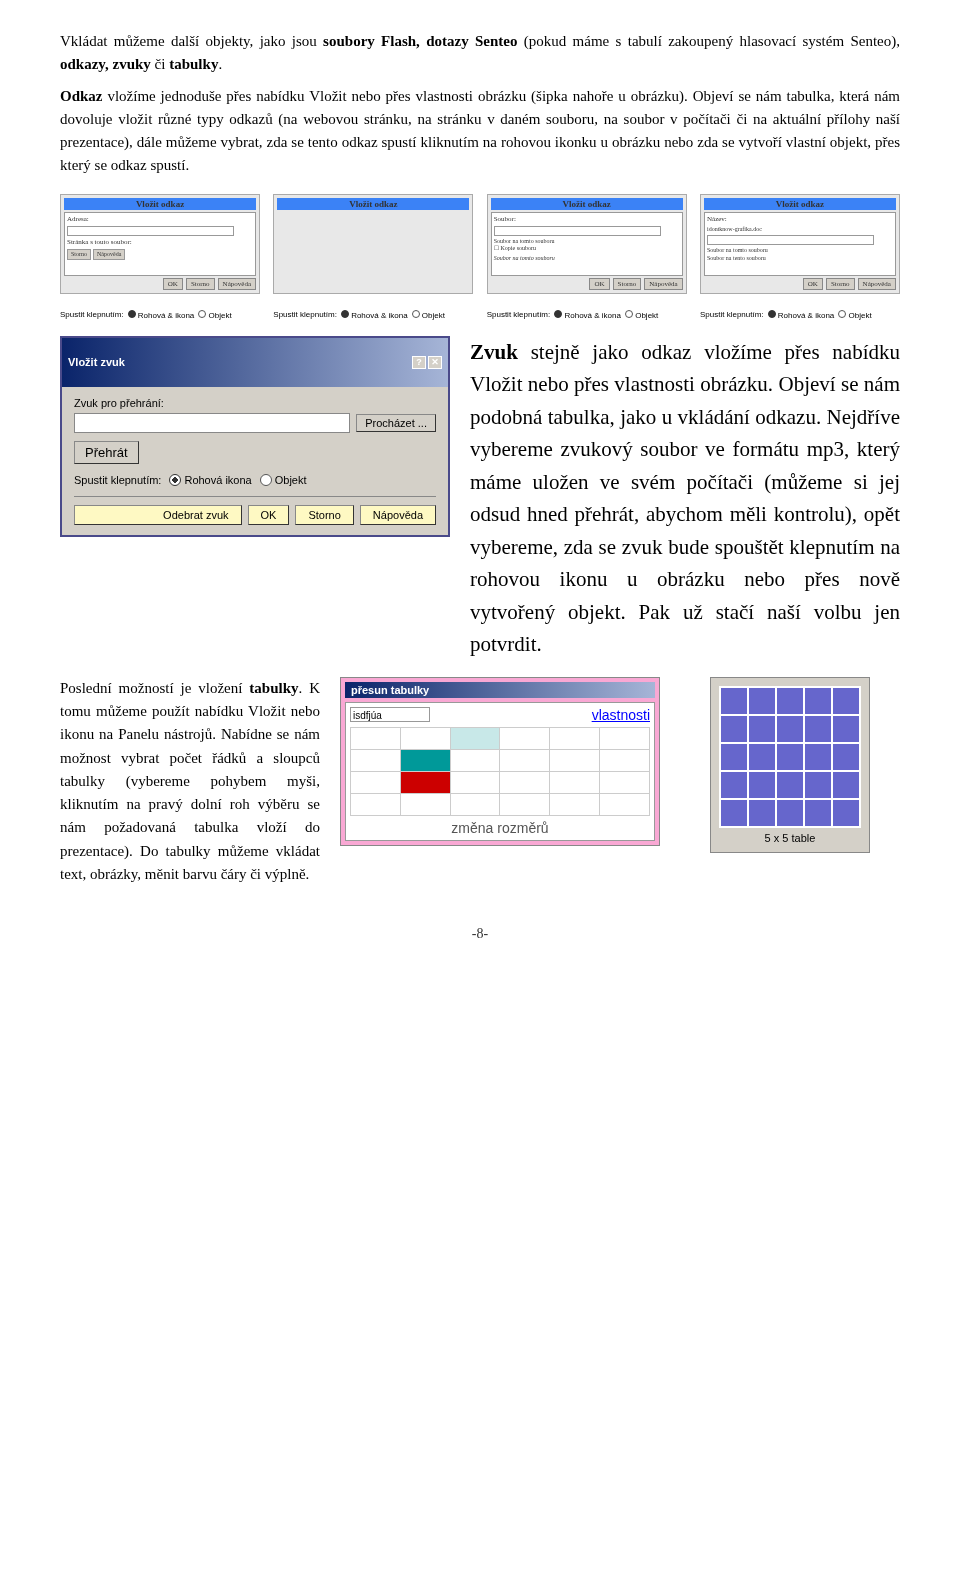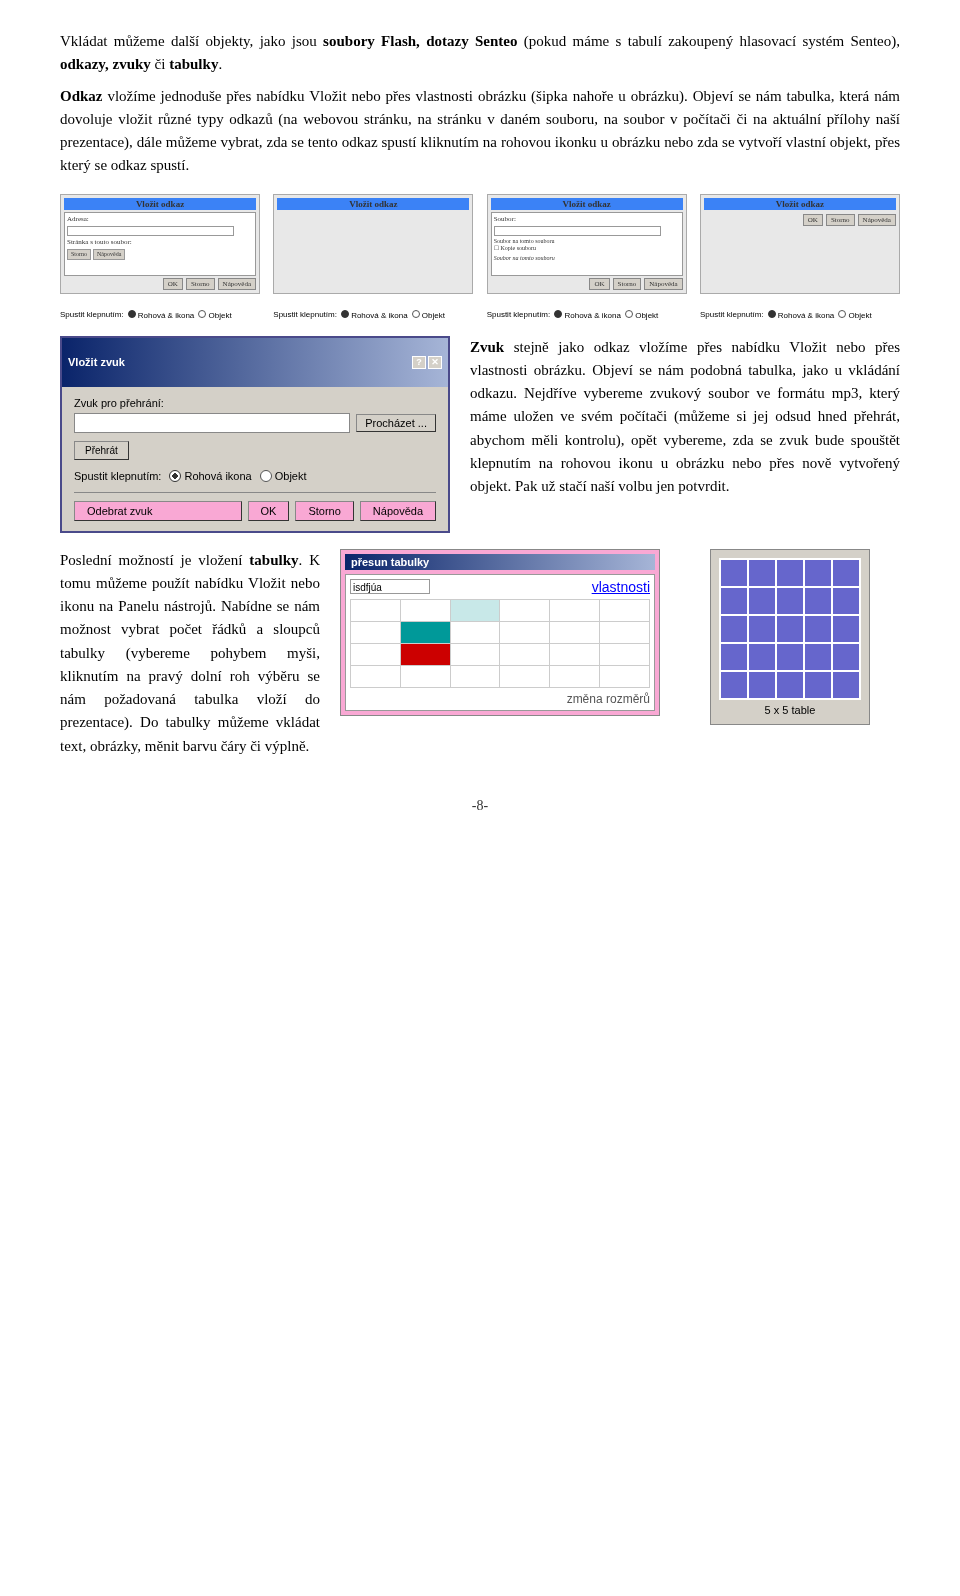--- a/index.html
+++ b/index.html
@@ -106,21 +106,21 @@
       display: flex;
       gap: 20px;
       margin: 16px 0;
       align-items: flex-start;
     }
     .col-left {
       flex: 0 0 390px;
     }
     .col-right {
       flex: 1;
-      font-size: 15px;
+      font-size: 21px;
       line-height: 1.55;
       text-align: justify;
     }
 
     
     .dialog-box {
       border: 2px solid #4a4a8a;
       background: #d4d0c8;
       width: 390px;
       font-size: 11px;
@@ -175,21 +175,21 @@
       padding: 2px 8px;
       font-size: 11px;
       cursor: pointer;
       white-space: nowrap;
       text-align: center;
     }
     .dialog-play-btn {
       background: #d4d0c8;
       border: 1px outset #888;
       padding: 3px 10px;
-      font-size: 10px;
+      font-size: 13px;
       cursor: pointer;
       margin-bottom: 10px;
       display: inline-block;
     }
     .dialog-trigger-row {
       display: flex;
       align-items: center;
       gap: 8px;
       margin-bottom: 10px;
       font-size: 11px;
@@ -218,25 +218,26 @@
     .dialog-footer {
       display: flex;
       gap: 6px;
       justify-content: flex-end;
       align-items: center;
     }
     .dialog-footer-left {
       flex: 1;
     }
     .dialog-action-btn {
-      background: #f9a8d4;
+      background: #fef9c3;
       border: 1px outset #888;
       padding: 3px 12px;
       font-size: 11px;
       cursor: pointer;
+      text-align: right;
     }
 
     
     .bottom-section {
       display: flex;
       gap: 20px;
       margin-top: 16px;
       align-items: flex-start;
     }
     .bottom-left {
@@ -308,22 +309,22 @@
       height: 22px;
     }
     .ts-grid td.red-cell {
       background: #cc0000;
     }
     .ts-grid td.teal-cell {
       background: #009999;
     }
     .ts-resize-row {
       display: flex;
-      justify-content: flex-end;
-      font-size: 12px;
+      justify-content: center;
+      font-size: 14px;
       color: #555;
     }
 
     
     .five-by-five-wrapper {
       border: 1px solid #888;
       background: #d4d0c8;
       padding: 8px;
       display: inline-block;
     }
@@ -402,20 +403,27 @@
       </div>
       <div class="ss-footer">
         <div class="ss-btn">OK</div>
         <div class="ss-btn">Storno</div>
         <div class="ss-btn">Nápověda</div>
       </div>
     </div>
 
     <div class="screenshot-box">
       <div class="ss-title">Vložit odkaz</div>
+      <div class="ss-body">
+        <div style="font-size:7px;margin-bottom:2px;">Název:</div>
+        <div style="font-size:6px;">idontknow-grafika.doc</div>
+        <div class="ss-field" style="width:90%;height:10px;margin-top:2px;"></div>
+        <div style="font-size:6px;margin-top:2px;">Soubor na tomto souboru</div>
+        <div style="font-size:6px;">Soubor na tento souboru</div>
+      </div>
       <div class="ss-footer">
         <div class="ss-btn">OK</div>
         <div class="ss-btn">Storno</div>
         <div class="ss-btn">Nápověda</div>
       </div>
     </div>
   </div>
 
   <div style="display:flex;gap:6px;justify-content:space-between;margin-bottom:16px;">
     <div style="width:200px;display:flex;gap:4px;font-size:8px;font-family:Arial,sans-serif;">

